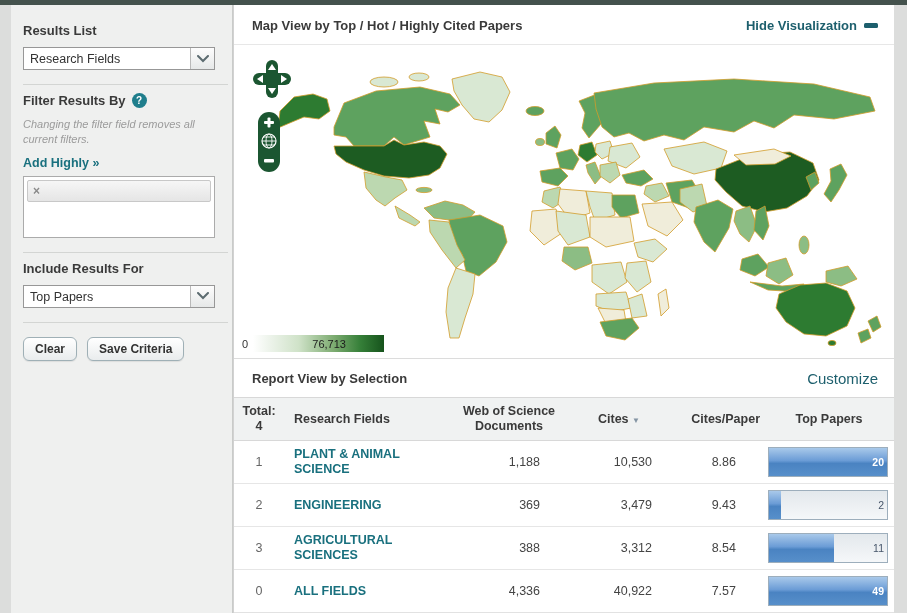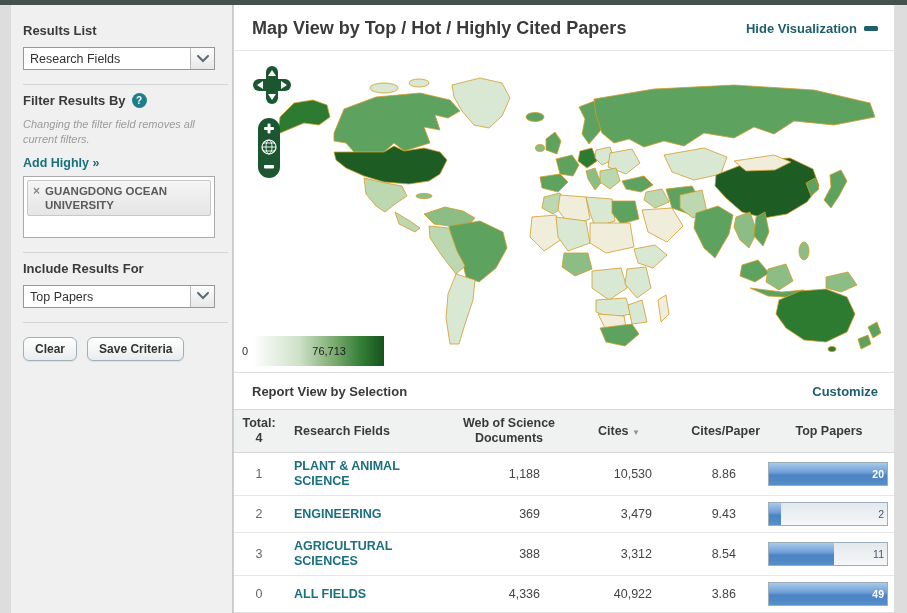--- a/index.html
+++ b/index.html
@@ -22,49 +22,49 @@
   .add-filter { font-size:12.5px; font-weight:bold; color:#19707e; text-decoration:none; display:inline-block; margin-bottom:6px; cursor:pointer; }
   .chip-box { width:192px; height:62px; background:#fff; border:1px solid #ababab; padding:3px; }
   .chip { background:linear-gradient(#f6f6f6,#e5e5e5); border:1px solid #c8c8c8; border-radius:2px; padding:3px 6px 3px 5px; display:flex; gap:5px; font-size:11.5px; font-weight:bold; color:#5b5b5b; line-height:1.25; }
   .chip .x { color:#8a8a8a; font-weight:bold; cursor:pointer; font-size:12px; line-height:1.2; }
   .btn-row { display:flex; gap:10px; padding-top:14px; }
   .btn { font-size:12px; font-weight:bold; color:#333; background:linear-gradient(#ffffff,#e9eced); border:1px solid #9fb0b6; border-radius:6px; padding:4px 11px; cursor:pointer; box-shadow:0 1px 1px rgba(0,0,0,.08); }
 
   
   .main { flex:1; background:#fff; border-left:1px solid #d2d2d2; margin-right:13px; display:flex; flex-direction:column; }
   .map-header { display:flex; justify-content:space-between; align-items:center; padding:13px 16px 11px 18px; border-bottom:1px solid #e7e7e7; }
-  .map-title { font-size:18px; font-weight:bold; color:#3a3a3a; }
+  .map-title { font-size:13px; font-weight:bold; color:#3a3a3a; }
   .hide-link { font-size:13px; font-weight:bold; color:#1d5f6d; text-decoration:none; display:flex; align-items:center; gap:7px; cursor:pointer; }
   .map-area { position:relative; height:342px; background:#fff; }
   .map-area svg.world { position:absolute; left:0; top:4px; }
   .map-controls { position:absolute; left:18px; top:14px; width:40px; }
   .pan-pad, .zoom-pill { display:block; cursor:pointer; }
   .zoom-pill { margin-top:12px; margin-left:5px; }
   .legend { position:absolute; left:8px; bottom:6px; display:flex; align-items:center; }
   .legend .lg-min { font-size:11px; color:#333; margin-right:5px; }
-  .legend .lg-bar { position:relative; width:131px; height:30px; background:linear-gradient(to right,#ffffff,#eef4ec 12%,#cfe2c8 35%,#7cab70 62%,#357f38 82%,#16531c 100%); }
+  .legend .lg-bar { position:relative; width:131px; height:17px; background:linear-gradient(to right,#ffffff,#eef4ec 12%,#cfe2c8 35%,#7cab70 62%,#357f38 82%,#16531c 100%); }
   .legend .lg-max { position:absolute; left:58%; top:50%; transform:translate(-50%,-50%); font-size:11px; color:#1c1c1c; }
 
   
   .report-header { display:flex; justify-content:space-between; align-items:center; padding:11px 16px 10px 18px; border-top:1px solid #dcdcdc; }
   .report-title { font-size:13px; font-weight:bold; color:#3a3a3a; }
-  .customize-link { font-size:13px; font-weight:bold; color:#1d5f6d; text-decoration:none; cursor:pointer; }
+  .customize-link { font-size:15px; font-weight:normal; color:#1d5f6d; text-decoration:none; cursor:pointer; }
   table.report { width:100%; border-collapse:collapse; table-layout:fixed; }
   table.report thead th { background:#f0f2f2; border-top:1px solid #d8d8d8; border-bottom:1px solid #d8d8d8; font-size:12.5px; font-weight:bold; color:#3a3a3a; padding:6px 4px; vertical-align:middle; line-height:1.2; }
   th.sorted { color:#8495a4; cursor:pointer; }
   th.sorted .sort-arrow { font-size:8px; color:#8495a4; }
   td { font-size:12.5px; color:#444; padding:6px 4px; vertical-align:middle; }
   tbody tr { border-top:1px solid #e6e6e6; }
   tbody tr:first-child { border-top:none; }
   tbody tr:last-child { border-bottom:1px solid #e2e2e2; }
   .cell-rank { text-align:center; color:#666; }
   .field-link { color:#19707e; font-weight:bold; text-decoration:none; cursor:pointer; line-height:1.2; display:inline-block; }
   .num { text-align:right; }
   .total-head { font-weight:bold; color:#3a3a3a; text-align:center; line-height:1.25; }
-  .bar-track { position:relative; width:120px; height:24px; border:1px solid #9daebc; background:linear-gradient(#e3e8ec,#f5f7f9); }
+  .bar-track { position:relative; width:120px; height:30px; border:1px solid #9daebc; background:linear-gradient(#e3e8ec,#f5f7f9); }
   .bar-fill { position:absolute; left:0; top:0; bottom:0; background:linear-gradient(#a9c9ea 0%,#6b9cd6 45%,#4a83c2 55%,#578fca 100%); }
   .bar-label { position:absolute; right:3px; top:50%; transform:translateY(-50%); font-size:10.5px; font-weight:bold; color:#fff; }
   .bar-label.dark { color:#47566a; font-weight:normal; }
 
   
   .m-xd { fill:#1d5c22; } .m-d { fill:#2d7b31; } .m-m { fill:#5ea25f; }
   .m-ml { fill:#8cbd84; } .m-l { fill:#bcd8b0; } .m-p { fill:#d9e8d3; }
   .m-n { fill:#f0edda; }
   svg.world path, svg.world ellipse { stroke:#d29c2a; stroke-width:0.8; stroke-linejoin:round; }
 </style>
@@ -92,21 +92,20 @@
       <div class="side-section">
         <div class="side-heading">
           <span>Filter Results By</span>
           <span class="help-badge">?</span>
         </div>
         <div class="filter-note">Changing the filter field removes all current filters.</div>
         <a class="add-filter">Add Highly »</a>
         <div class="chip-box">
           <div class="chip">
             <span class="x">×</span>
-            <span>GUANGDONG OCEAN UNIVERSITY</span>
           </div>
         </div>
       </div>
 
       <div class="side-section">
         <div class="side-heading">Include Results For</div>
         <div class="dropdown">
           <span class="dd-value">Top Papers</span>
           <span class="dd-chevron">
             <svg width="12" height="8" viewBox="0 0 12 8">
@@ -317,21 +316,21 @@
               <div class="bar-fill" style="width: 55%;"></div>
               <span class="bar-label dark">11</span>
             </div>
           </td>
         </tr>
         <tr>
           <td class="cell-rank">0</td>
           <td style="padding-left:10px;"><a class="field-link">ALL FIELDS</a></td>
           <td class="num" style="padding-right:34px;">4,336</td>
           <td class="num" style="padding-right:12px;">40,922</td>
-          <td class="num" style="padding-right:28px;">3.86</td>
+          <td class="num" style="padding-right:28px;">7.57</td>
           <td>
             <div class="bar-track">
               <div class="bar-fill" style="width: 100%;"></div>
               <span class="bar-label">49</span>
             </div>
           </td>
         </tr>
       </tbody>
     </table>
 

